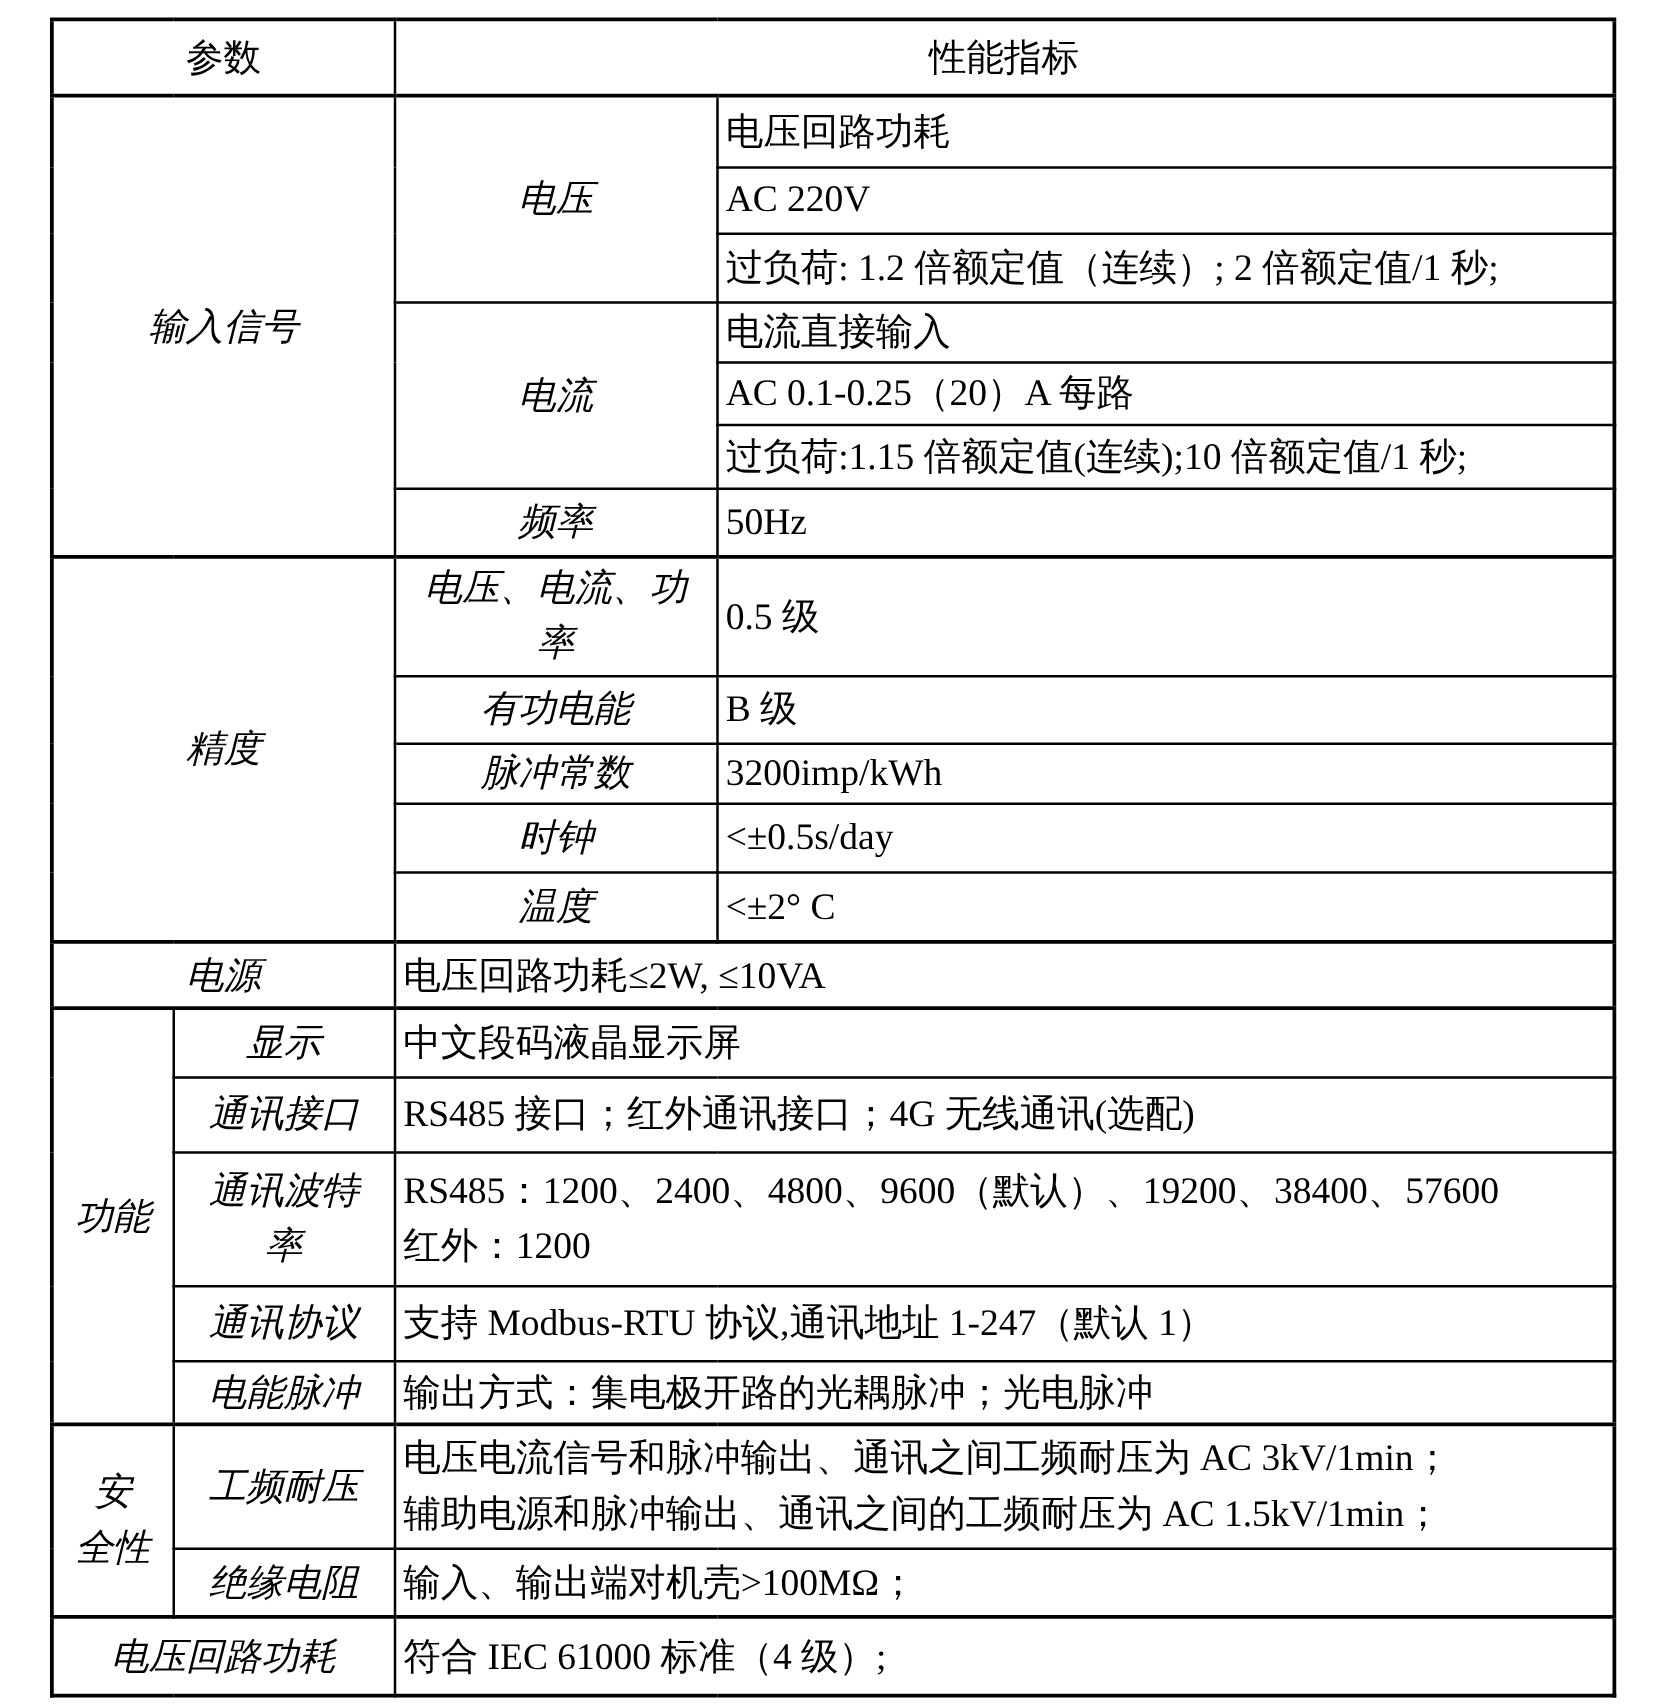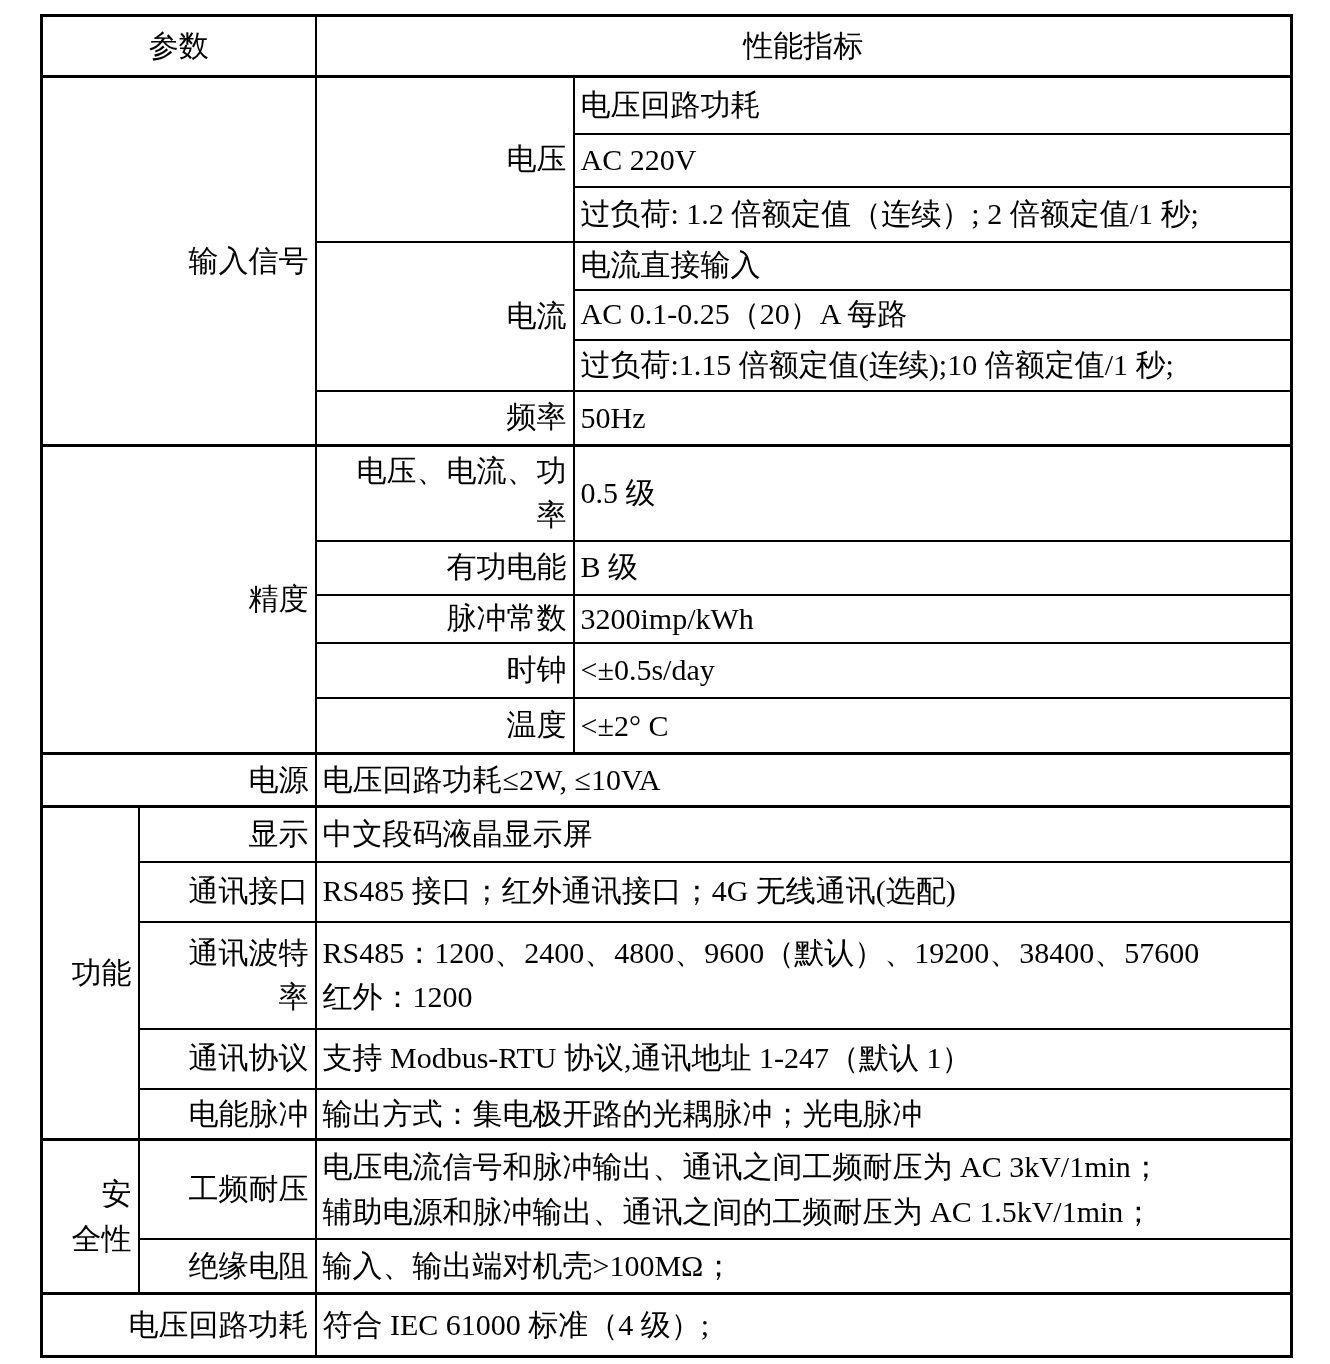--- a/index.html
+++ b/index.html
@@ -36,21 +36,22 @@
   tr.sec > td, tr.sec > th {
     border-top-width: 3px;
   }
   th.hdr {
     font-family: "Liberation Sans", "DejaVu Sans", sans-serif;
     font-weight: bold;
     font-size: 32px;
     text-align: center;
   }
   td.group, td.sub {
-    text-align: right;
+    text-align: center;
+    font-style: italic;
   }
   td.val {
     text-align: left;
     padding-left: 16px;
     padding-right: 10px;
   }
   .pre {
     white-space: pre-line;
     line-height: 1.48;
   }

